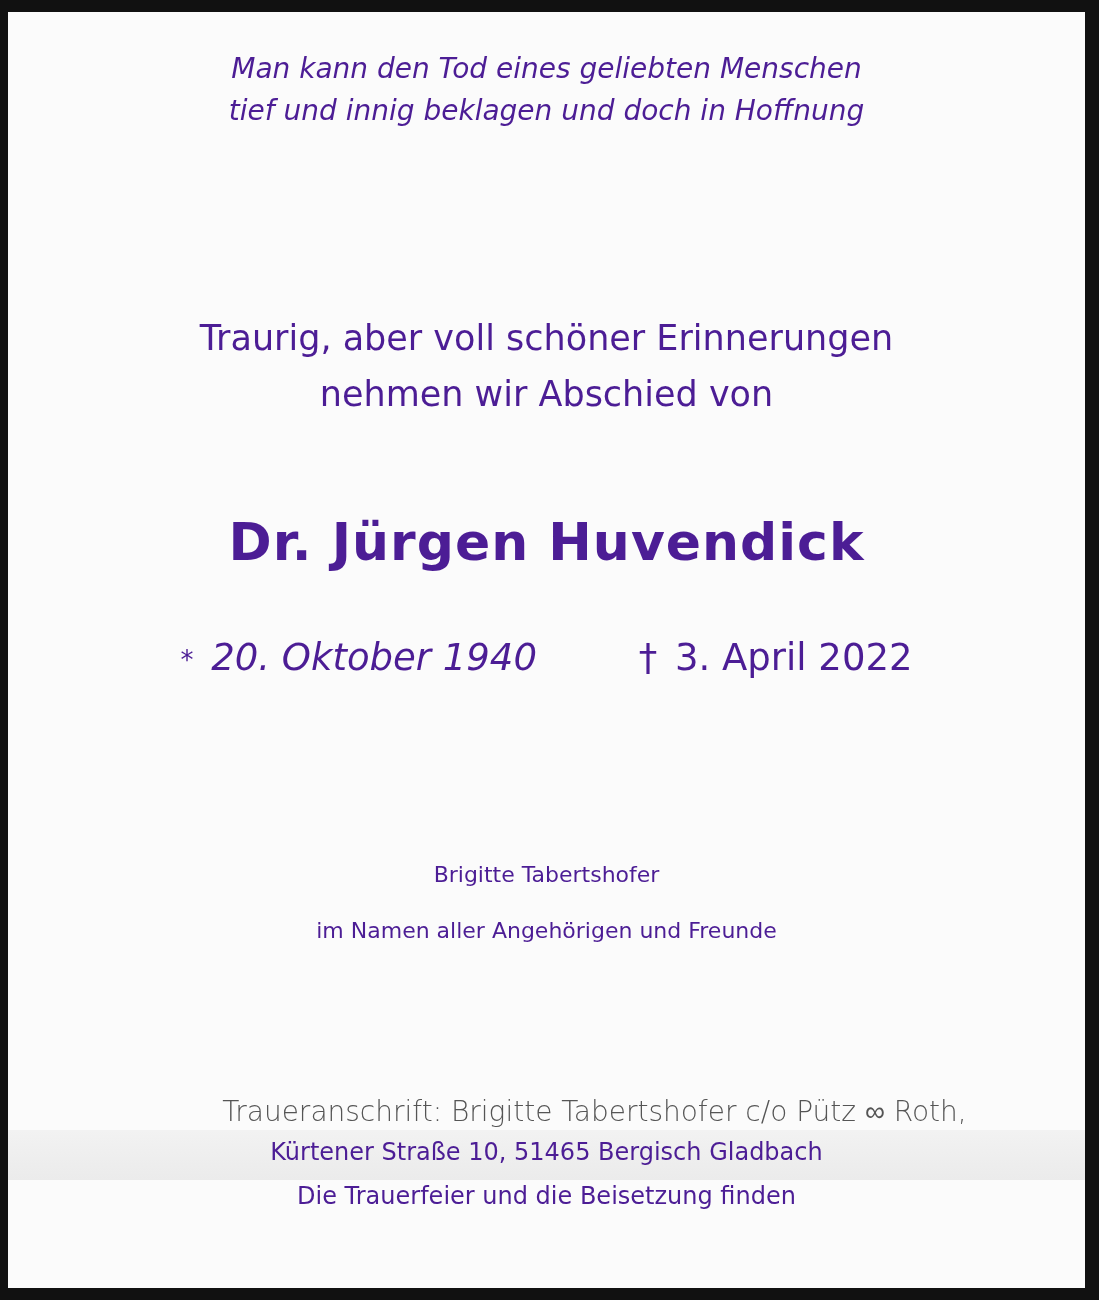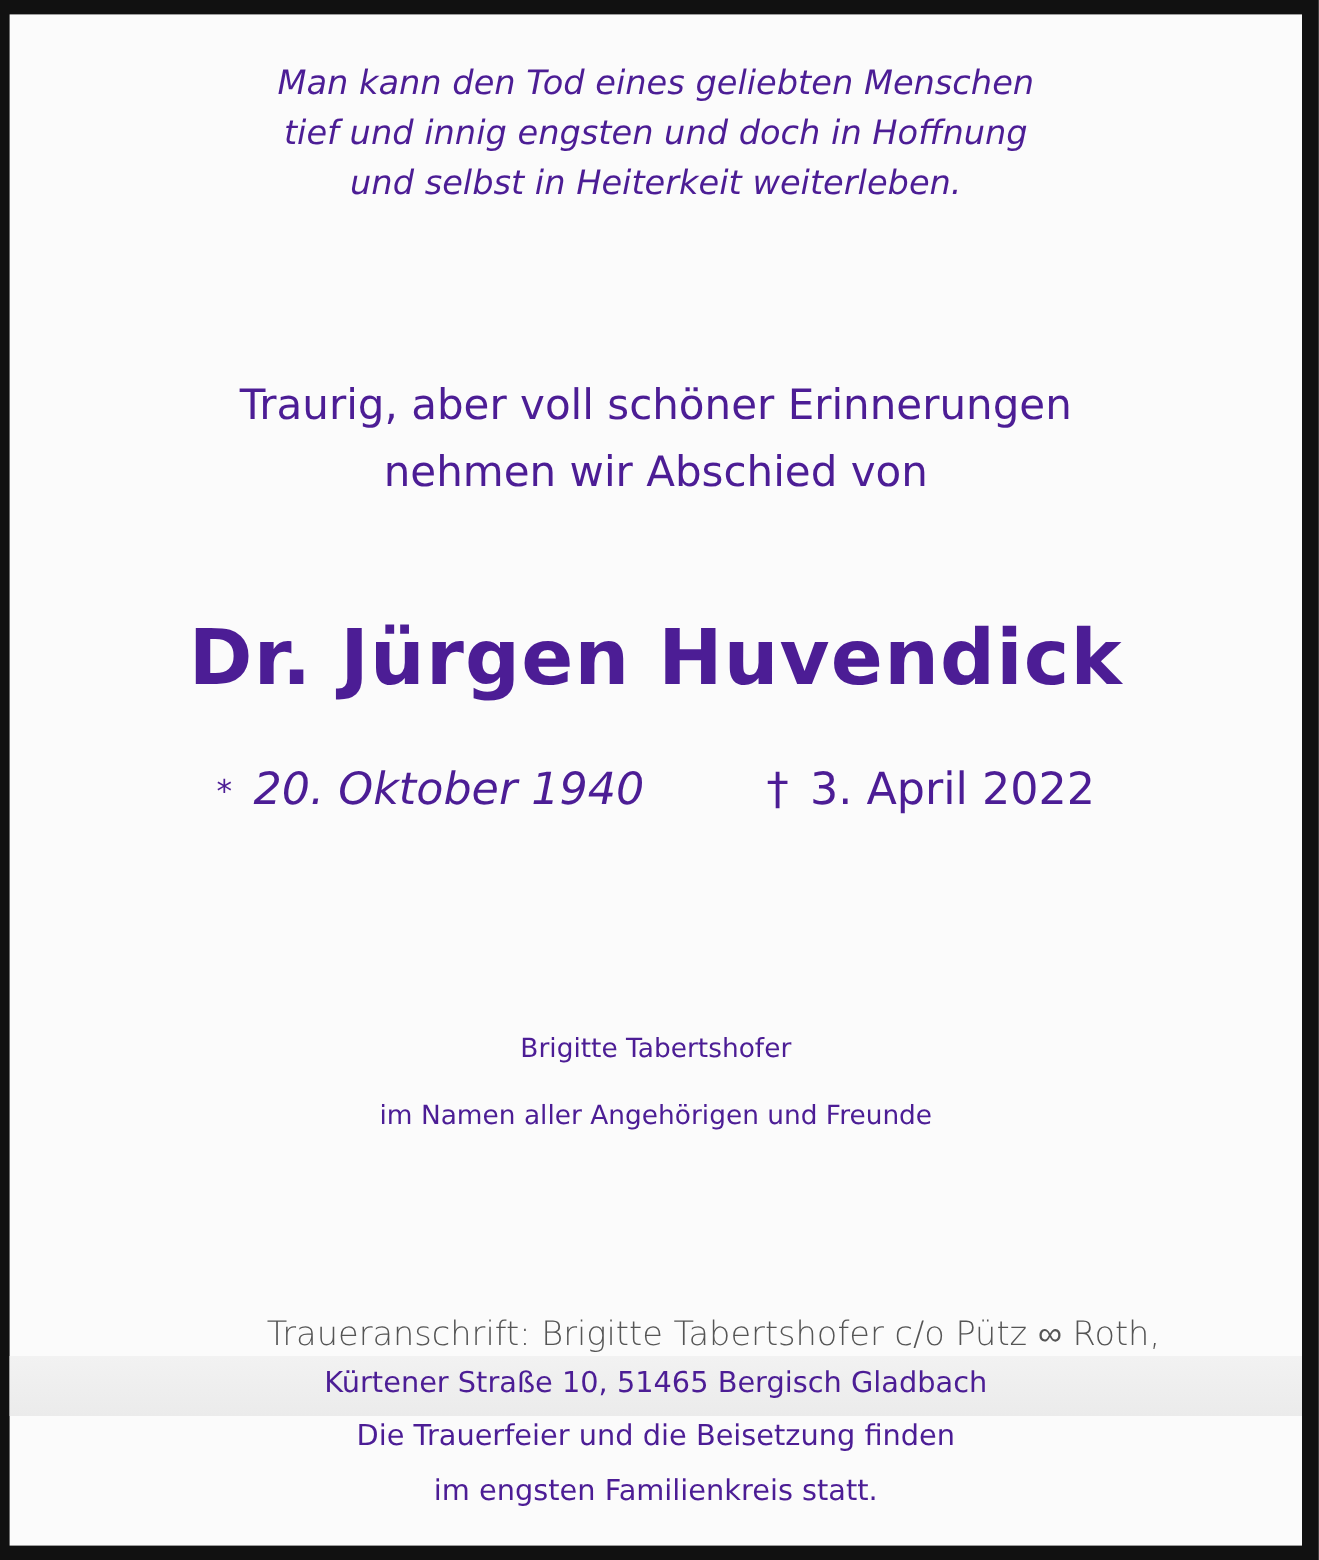--- a/index.html
+++ b/index.html
@@ -10,54 +10,52 @@
     position: absolute; left: 8px; top: 12px; width: 1077px; height: 1276px;
     background: #fbfbfb;
   }
   .line {
     position: absolute; left: 0; width: 100%; text-align: center; color: #4c1d95;
     font-family: "DejaVu Sans", sans-serif; white-space: nowrap;
   }
   .quote { font-style: italic; font-size: 28px; font-weight: normal; letter-spacing: 0px; }
   .author { font-style: italic; font-size: 24px; }
   .intro { font-size: 35px; }
-  .name { font-size: 64px; font-weight: bold; letter-spacing: 1px; }
+  .name { font-size: 52px; font-weight: bold; letter-spacing: 1px; }
   .dates { font-size: 37px; }
   .dates span { display: inline-block; }
   .thanks { font-size: 34px; }
   .sign { font-size: 22px; }
   .addr1 { font-size: 28px; color: #555; font-weight: 300; padding-left: 48px; }
   .addr { font-size: 24px; }
   .grey-band {
     position: absolute; left: 0; top: 1118px; width: 100%; height: 50px;
     background: linear-gradient(#f2f2f2, #ebebeb);
   }
 </style>
 </head>
 <body>
 
 <div class="frame">
   <div class="grey-band"></div>
 
   <div class="line quote" style="top:40px">Man kann den Tod eines geliebten Menschen</div>
-  <div class="line quote" style="top:82px">tief und innig engsten und doch in Hoffnung</div>
-  <div class="line quote" style="top:124px">und selbst in Heiterkeit weiterleben.</div>
+  <div class="line quote" style="top:82px">tief und innig beklagen und doch in Hoffnung</div>
 
   <div class="line intro" style="top:362px">nehmen wir Abschied von</div>
   <div class="line intro" style="top:306px">Traurig, aber voll schöner Erinnerungen</div>
 
   <div class="line name" style="top:500px">Dr. Jürgen Huvendick</div>
 
   <div class="line dates" style="top:624px">
     <span style="font-size:26px;vertical-align:middle;margin-right:6px;">*</span>
     <span style="margin-right:90px;font-style:italic;">20. Oktober 1940</span>
     <span style="margin-right:6px;">†</span>
     <span>3. April 2022</span>
   </div>
 
   <div class="line sign" style="top:850px">Brigitte Tabertshofer</div>
   <div class="line sign" style="top:906px">im Namen aller Angehörigen und Freunde</div>
 
   <div class="line addr1" style="top:1083px">Traueranschrift: Brigitte Tabertshofer c/o Pütz ∞ Roth,</div>
   <div class="line addr" style="top:1126px">Kürtener Straße 10, 51465 Bergisch Gladbach</div>
   <div class="line addr" style="top:1170px">Die Trauerfeier und die Beisetzung finden</div>
-  <div class="line addr" style="top:1216px">im engsten Familienkreis statt.</div>
 </div>
 
 </body></html>

